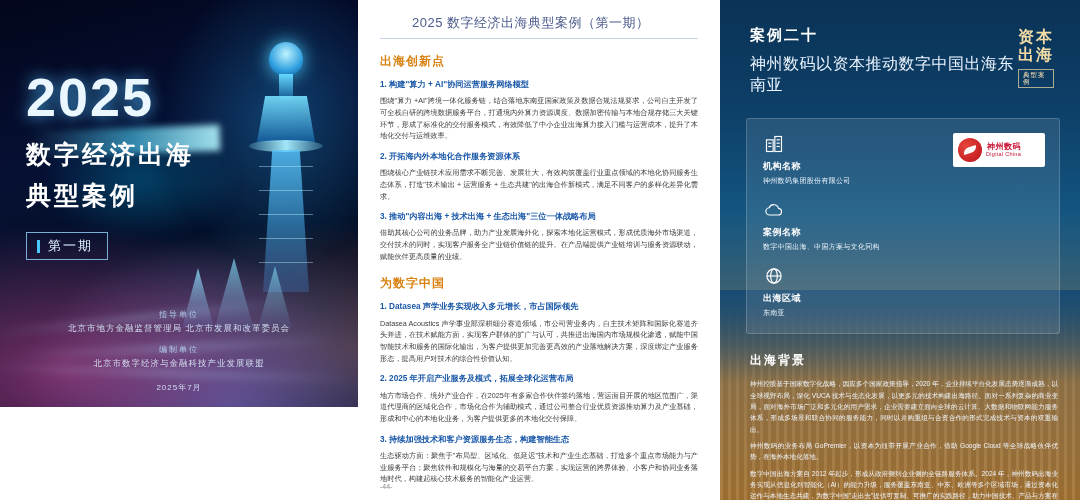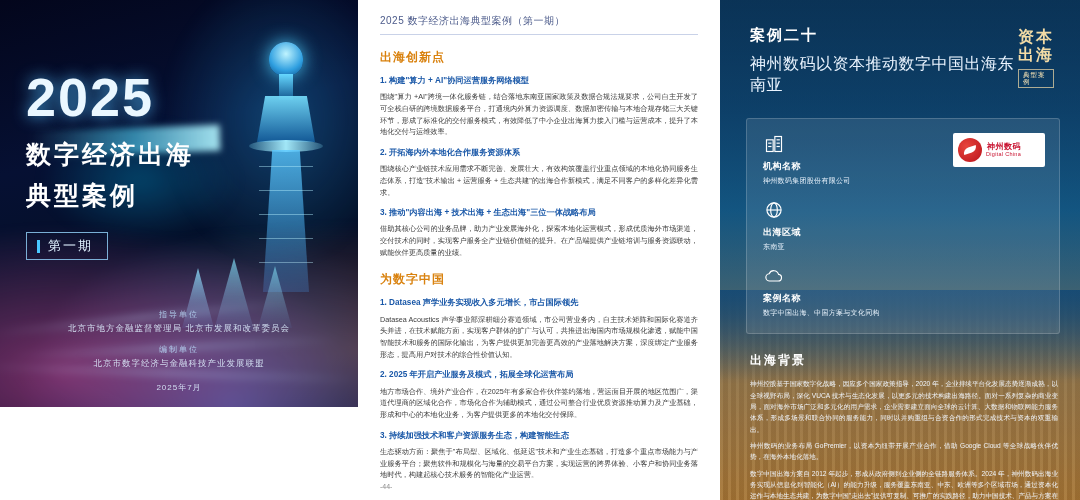--- a/index.html
+++ b/index.html
@@ -119,21 +119,21 @@
   }
   .cover-foot .lbl { font-size: 8px; letter-spacing: 2px; margin-bottom: 3px; color: rgba(190,225,255,0.8);}
   .cover-foot .org { font-size: 8.5px; letter-spacing: 1px; margin-bottom: 9px;}
   .cover-foot .date { font-size: 8px; margin-top: 12px; letter-spacing: 1px;}
 
   
   .text-page {
     position: relative; width: 362px; height: 500px; background: #ffffff;
     flex: 0 0 362px; padding: 14px 22px 16px 22px;
   }
-  .tp-header { font-size: 10px; color: #4b5a8a; letter-spacing: .5px; }
+  .tp-header { font-size: 13px; color: #4b5a8a; letter-spacing: .5px; margin-left: 32px; }
   .tp-rule { margin-top: 6px; height: 1px; background: #c9d2e8; }
   .tp-h2 {
     margin-top: 14px; font-size: 12px; font-weight: bold; color: #d9820f; letter-spacing: 1px;
   }
   .tp-h2.second { margin-top: 13px; }
   .tp-h3 {
     margin-top: 9px; font-size: 8.2px; font-weight: bold; color: #1a58a8; line-height: 1.5;
   }
   .tp-p {
     margin-top: 4px; font-size: 7.2px; color: #3b3b3b; line-height: 1.62; text-align: justify;
@@ -340,40 +340,40 @@
           </div>
           <div class="info-tx">
             <div class="k">机构名称</div>
             <div class="v">神州数码集团股份有限公司</div>
           </div>
         </div>
 
         <div class="info-item">
           <div class="info-ic">
             <svg viewBox="0 0 24 24" fill="none" stroke="currentColor" stroke-width="1.4">
+              <path d="M7 18h10a4 4 0 0 0 .5-7.97A6 6 0 0 0 6.2 9.3 3.8 3.8 0 0 0 7 18z"></path>
+            </svg>
+          </div>
+          <div class="info-tx">
+            <div class="k">案例名称</div>
+            <div class="v">数字中国出海、中国方案与文化同构</div>
+          </div>
+        </div>
+
+        <div class="info-item">
+          <div class="info-ic">
+            <svg viewBox="0 0 24 24" fill="none" stroke="currentColor" stroke-width="1.4">
               <circle cx="12" cy="12" r="8.5"></circle>
               <ellipse cx="12" cy="12" rx="4" ry="8.5"></ellipse>
               <line x1="3.5" y1="12" x2="20.5" y2="12"></line>
             </svg>
           </div>
           <div class="info-tx">
             <div class="k">出海区域</div>
             <div class="v">东南亚</div>
-          </div>
-        </div>
-
-        <div class="info-item">
-          <div class="info-ic">
-            <svg viewBox="0 0 24 24" fill="none" stroke="currentColor" stroke-width="1.4">
-              <path d="M7 18h10a4 4 0 0 0 .5-7.97A6 6 0 0 0 6.2 9.3 3.8 3.8 0 0 0 7 18z"></path>
-            </svg>
-          </div>
-          <div class="info-tx">
-            <div class="k">案例名称</div>
-            <div class="v">数字中国出海、中国方案与文化同构</div>
           </div>
         </div>
 
       </div>
 
       <div class="logo-box">
         <div class="logo-mark"></div>
         <div class="logo-text">
           <div class="cn">神州数码</div>
           <div class="en">Digital China</div>

